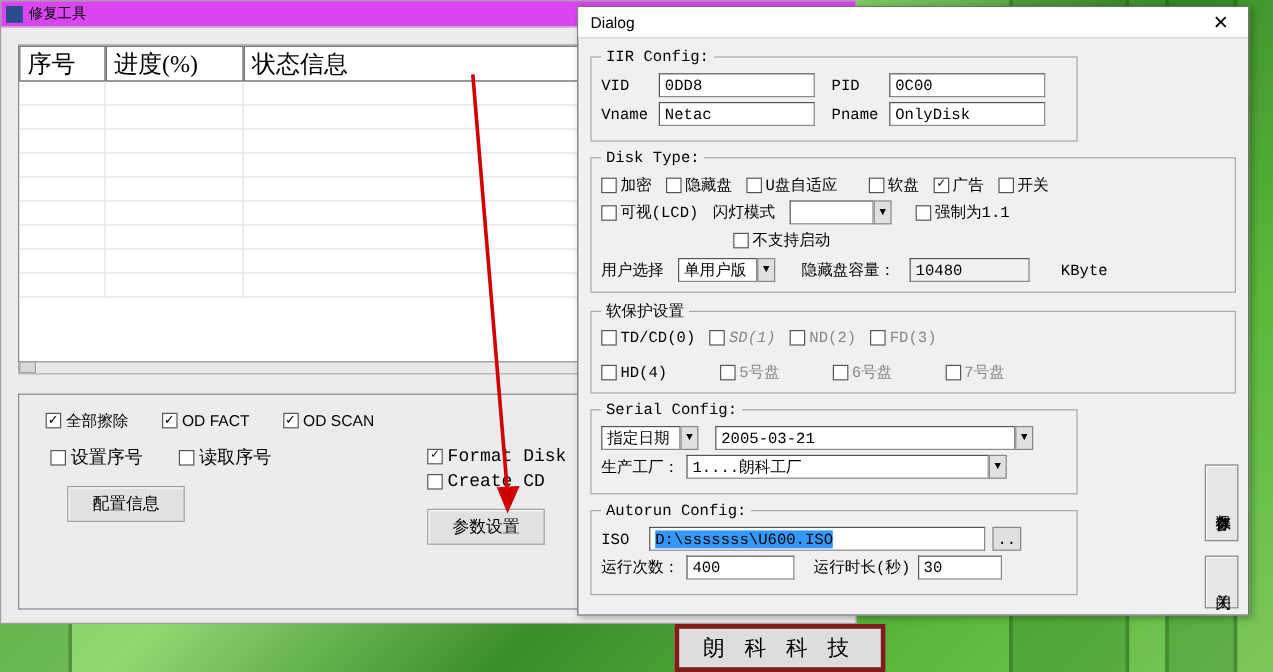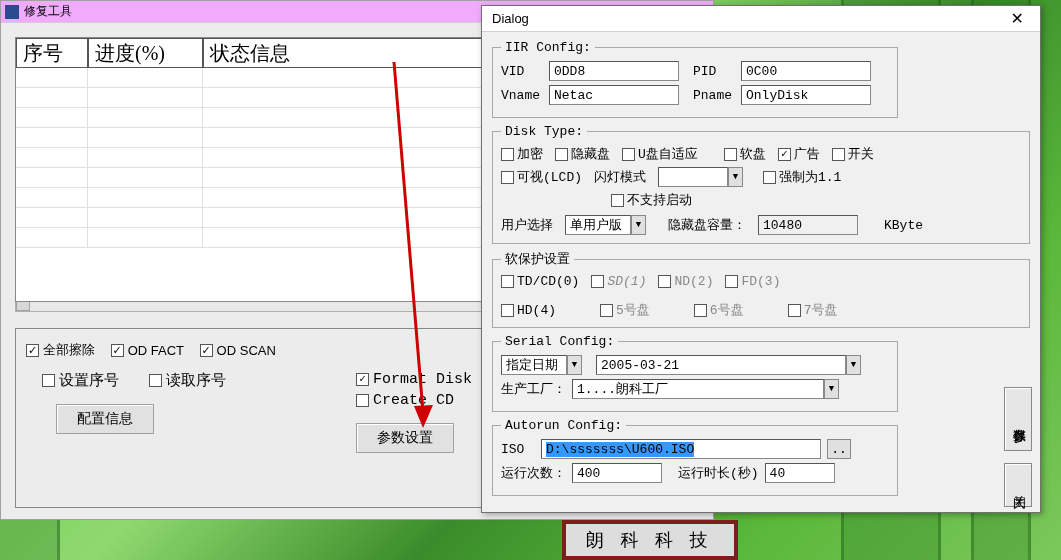--- a/index.html
+++ b/index.html
@@ -31,21 +31,21 @@
   position: absolute;
   left: 0;
   top: 0;
   width: 714px;
   height: 520px;
   background: #ececec;
   border: 1px solid #a0a0a0;
 }
 .main-titlebar {
   height: 22px;
-  background: #f0abfc;
+  background: #d946ef;
   border-bottom: 1px solid #d0d0d0;
   display: flex;
   align-items: center;
   padding: 0 4px;
   font-size: 12px;
 }
 .main-titlebar .icon {
   width: 14px; height: 14px;
   background: #2a4b8d;
   margin-right: 5px;
@@ -98,21 +98,21 @@
   border: 1px solid #888;
   background: #ececec;
   margin-top: 16px;
   padding: 12px 10px 20px 10px;
   height: 180px;
 }
 .chk-row { display: flex; gap: 4px; align-items: center; font-family: SimSun, serif; font-size: 15px; }
 .chk { width: 13px; height: 13px; border: 1px solid #555; background: #fff; display: inline-flex; align-items: center; justify-content: center; font-size: 10px; color: #000; flex-shrink: 0; }
 .chk.checked::after { content: "✓"; font-size: 11px; line-height: 1; color: #000; }
 .controls-r1 { margin-bottom: 12px; }
-.controls-r1 .grp { display: inline-flex; align-items: center; gap: 4px; margin-right: 12px; }
+.controls-r1 .grp { display: inline-flex; align-items: center; gap: 4px; margin-right: 12px; margin-left: 12px; }
 .controls-r2 { display: flex; gap: 30px; align-items: flex-start; }
 .controls-l { flex: 0 0 300px; }
 .controls-l .row2 { display: flex; gap: 30px; margin-bottom: 14px; padding-left: 16px; }
 .controls-r { flex: 1; }
 .controls-r .grp { display: flex; align-items: center; gap: 4px; margin-bottom: 4px; font-family: "Courier New", monospace; font-size: 15px; }
 .btn {
   background: #e1e1e1;
   border: 1px solid #a0a0a0;
   box-shadow: inset 1px 1px 0 #fff;
   padding: 5px 20px;
@@ -495,21 +495,21 @@
         <span style="min-width:34px;">ISO</span>
         <span class="inp highlight" style="width:280px;">
             <span>D:\sssssss\U600.ISO</span>
           </span>
         <span class="ellipsis-btn">..</span>
       </div>
       <div class="irow">
         <span>运行次数：</span>
         <span class="inp" style="width:90px;">400</span>
         <span style="margin-left:10px;">运行时长(秒)</span>
-        <span class="inp" style="width:70px;">40</span>
+        <span class="inp" style="width:70px;">30</span>
       </div>
     </fieldset>
 
     <div class="side-col">
       <div class="vbtn">保存参数</div>
       <div class="vbtn vbtn2">关闭</div>
     </div>
 
   </div>
 </div>

